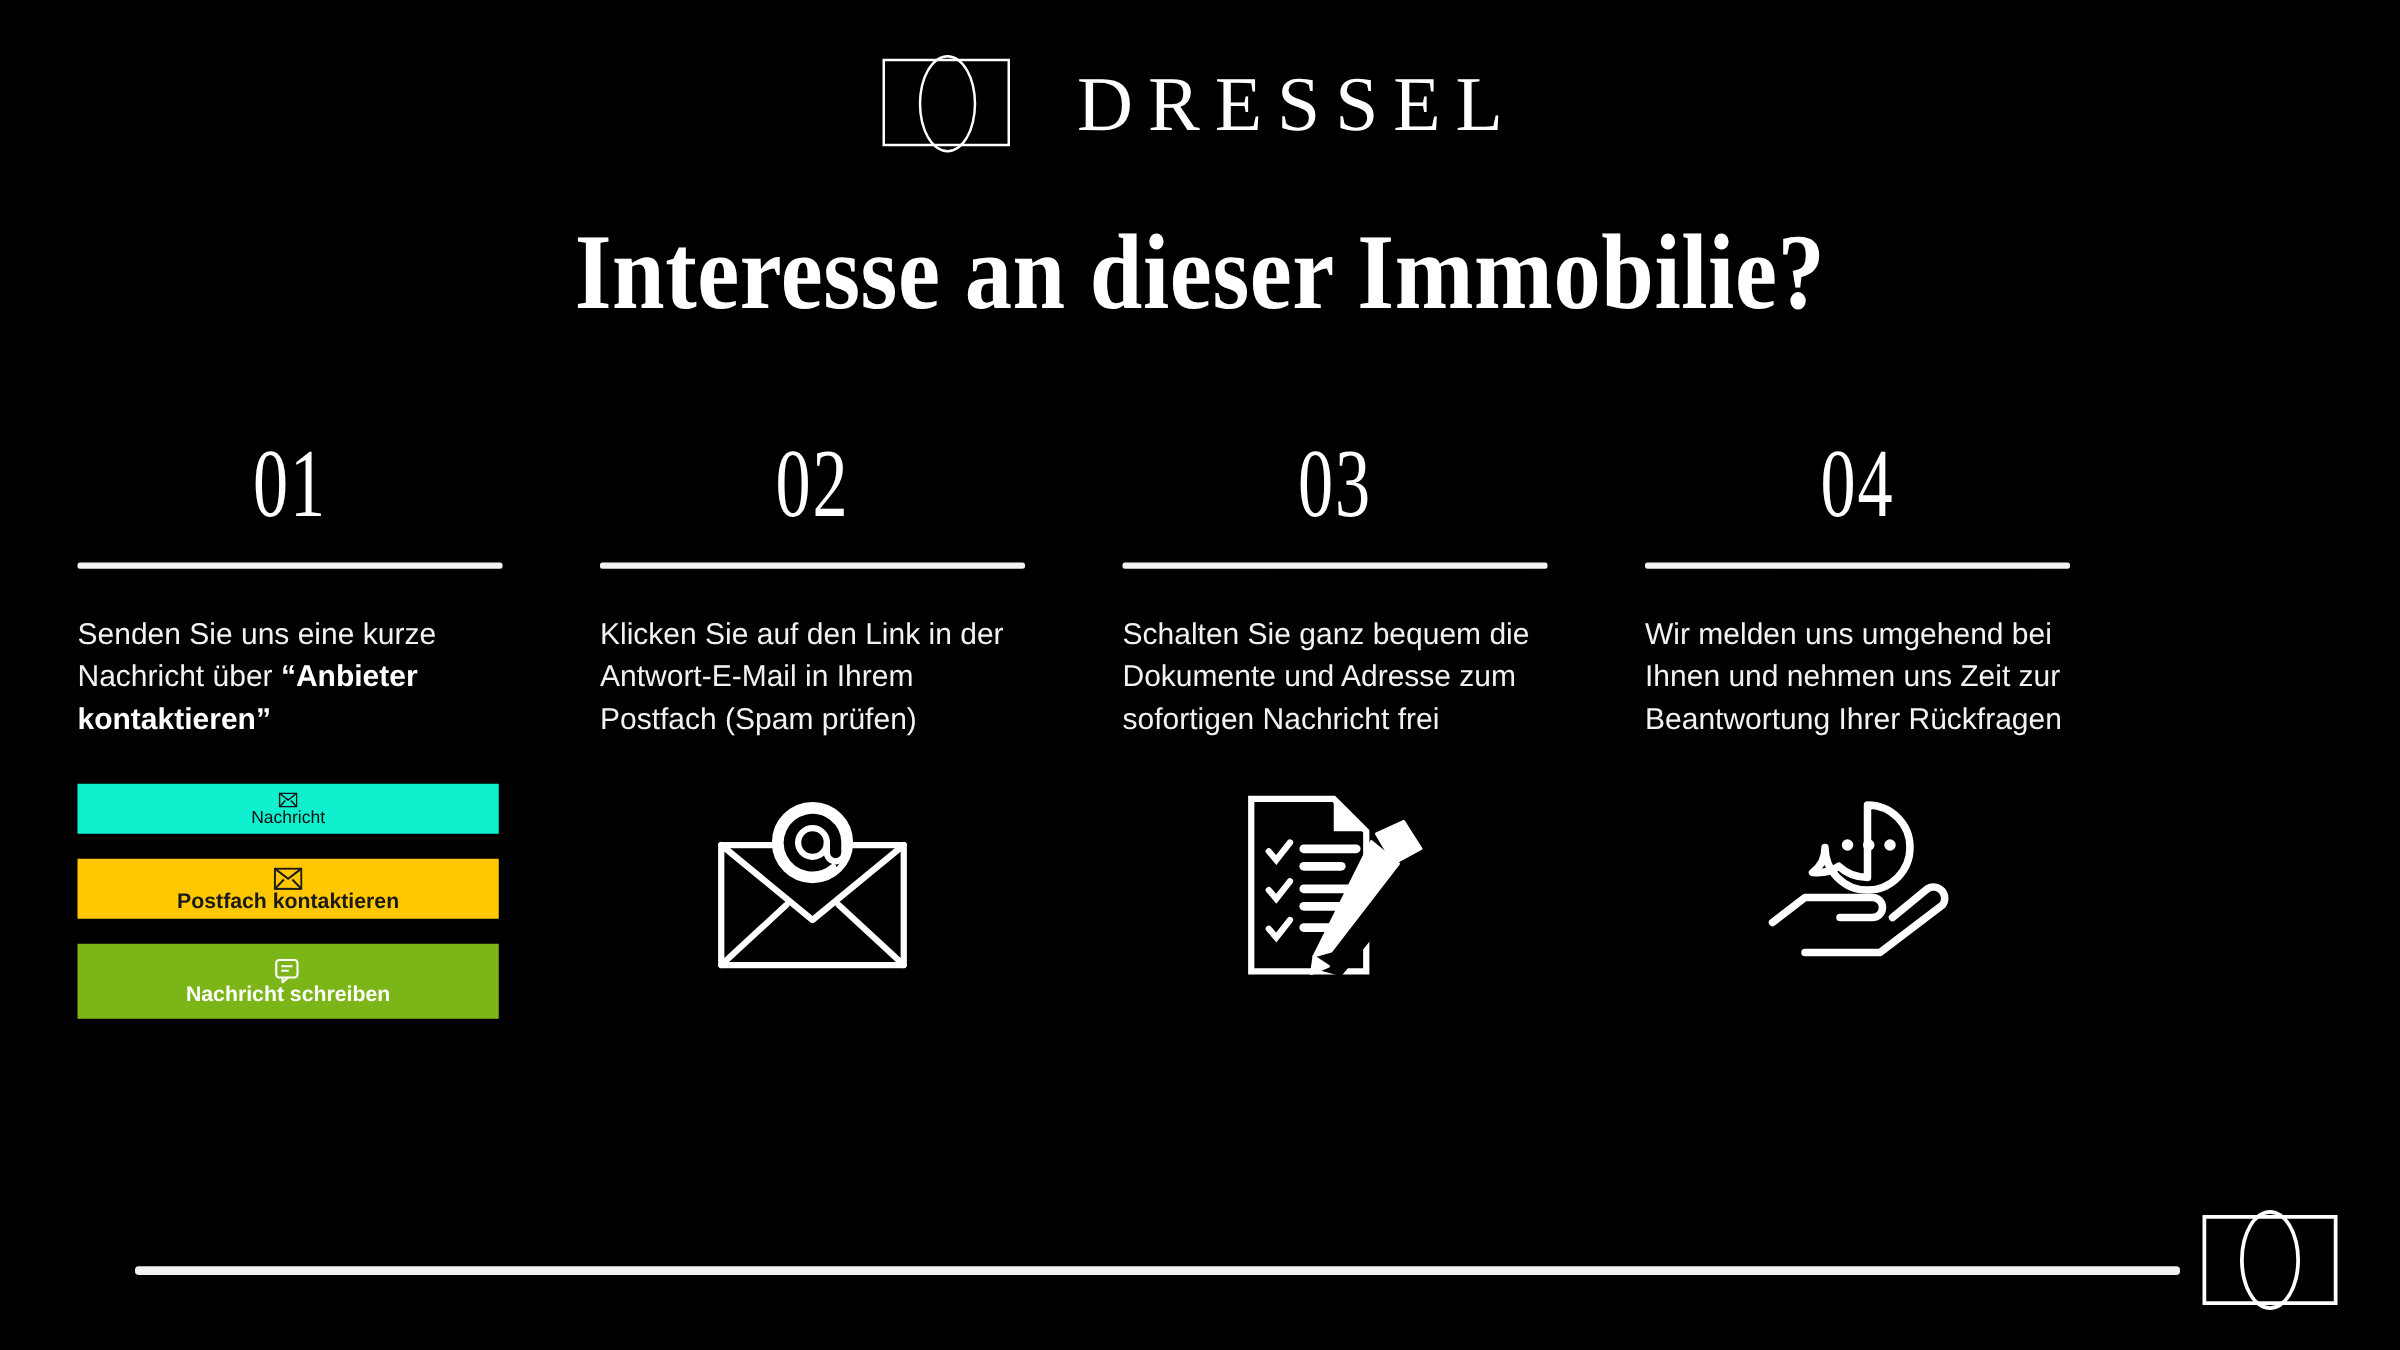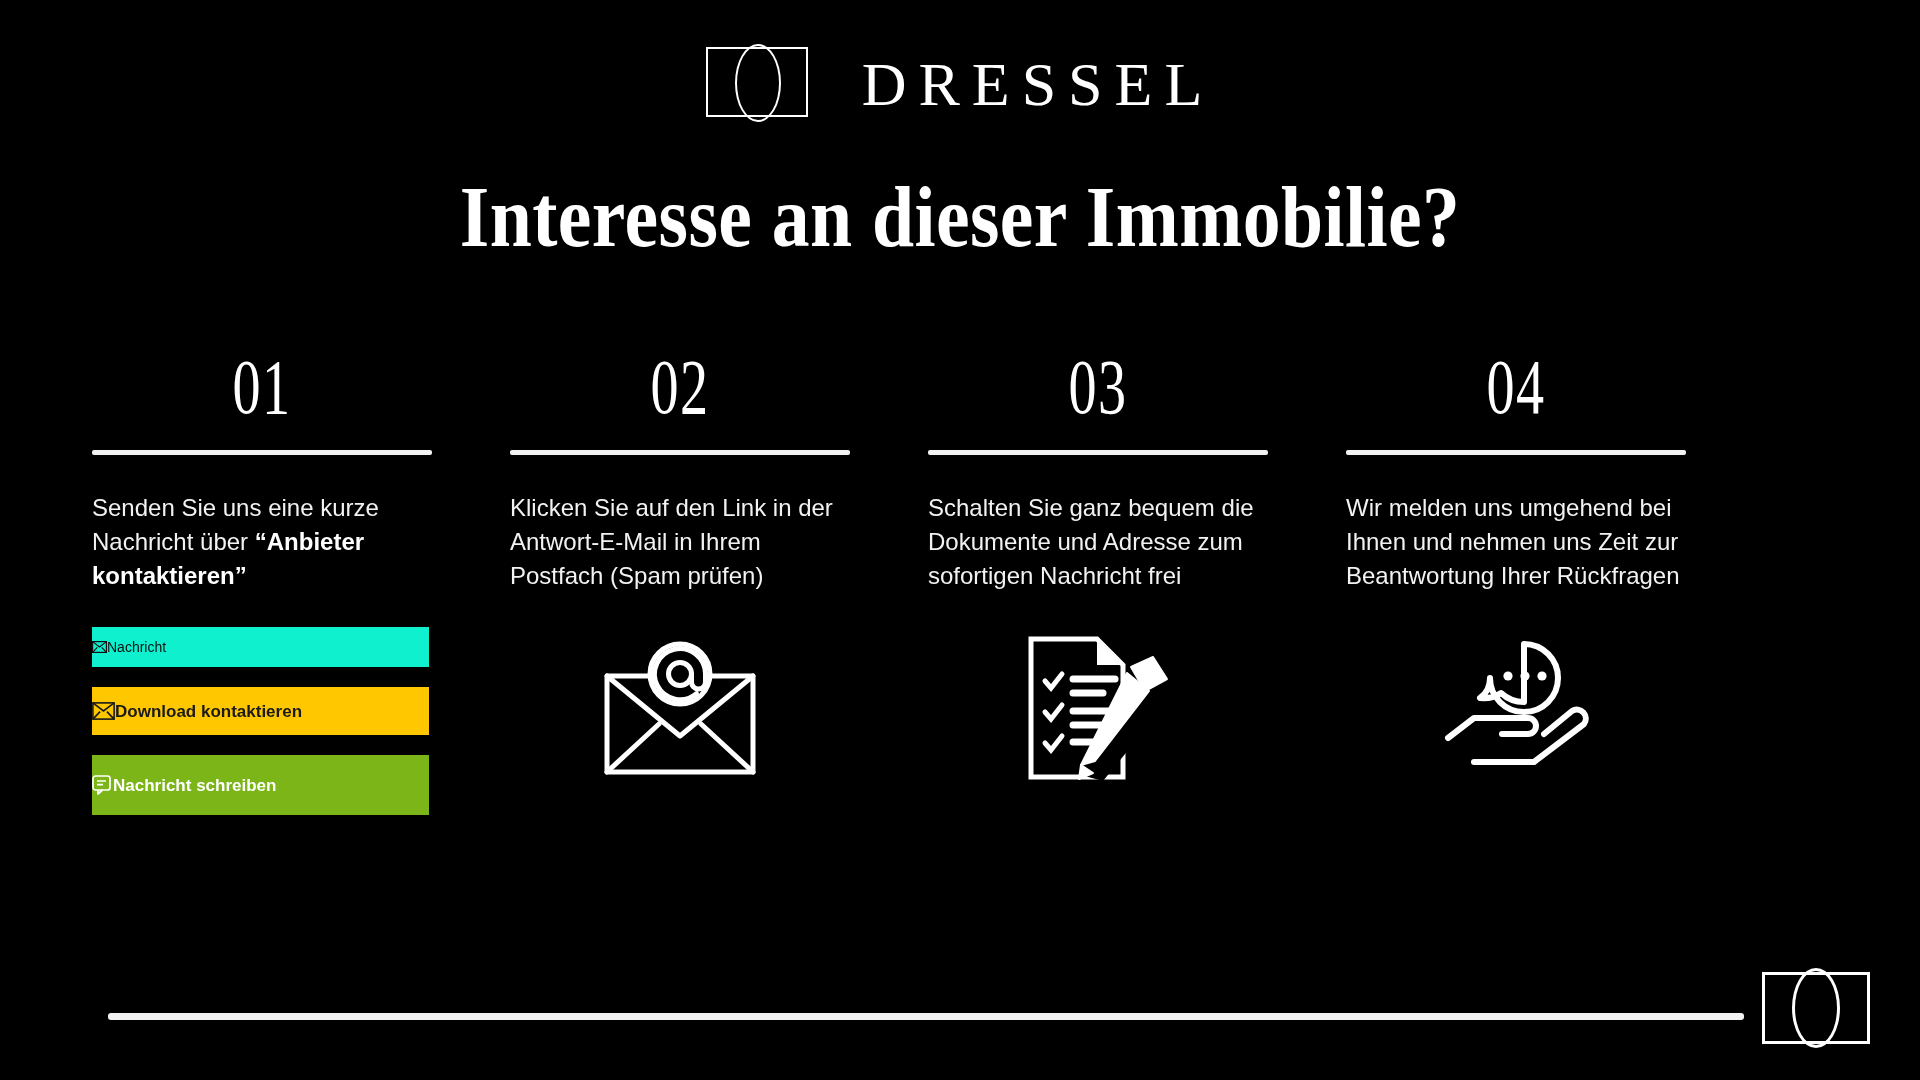--- a/index.html
+++ b/index.html
@@ -81,21 +81,21 @@
   }
 
   
   .steps {
     position: absolute;
     top: 348px;
     left: 0;
     width: 1920px;
     display: flex;
     justify-content: flex-start;
-    padding-left: 92px;
+    padding-left: 62px;
     box-sizing: border-box;
   }
   .step {
     width: 340px;
     margin-right: 78px;
     position: relative;
   }
   .step:last-child { margin-right: 0; }
 
   .step-num {
@@ -127,25 +127,26 @@
 
   
   .btn-stack {
     margin-top: 34px;
     width: 337px;
   }
   .ui-btn {
     height: 40px;
     display: flex;
     align-items: center;
-    justify-content: flex-start;
+    justify-content: center;
     gap: 0;
     margin-bottom: 20px;
     font-weight: 700;
     box-sizing: border-box;
+    flex-direction: column;
   }
   .ui-btn:last-child { margin-bottom: 0; }
   .ui-btn .btn-label { line-height: 1; }
   .ui-btn svg { display: block; }
 
   .btn-nachricht {
     background: #0ff0cf;
     color: #111111;
     font-size: 14px;
     font-weight: 500;
@@ -240,21 +241,21 @@
       </div>
 
       <div class="ui-btn btn-anbieter">
         <span>
           <svg width="23" height="18" viewBox="0 0 23 18" fill="none" stroke="#1a1a1a" stroke-width="1.6">
             <rect x="0.9" y="0.9" width="21.2" height="16.2"></rect>
             <path d="M0.9 0.9 L11.5 9 L22.1 0.9"></path>
             <path d="M0.9 17.1 L8.1 9.6 M22.1 17.1 L14.9 9.6"></path>
           </svg>
         </span>
-        <span class="btn-label">Download kontaktieren</span>
+        <span class="btn-label">Postfach kontaktieren</span>
       </div>
 
       <div class="ui-btn btn-schreiben">
         <span>
           <svg width="21" height="20" viewBox="0 0 21 20" fill="none" stroke="#ffffff" stroke-width="1.7">
             <rect x="1" y="1" width="17" height="14" rx="2.5"></rect>
             <path d="M5 6 h9 M5 9.6 h6"></path>
             <path d="M6 15 L6 19 L10.5 15" stroke-linejoin="round"></path>
           </svg>
         </span>

